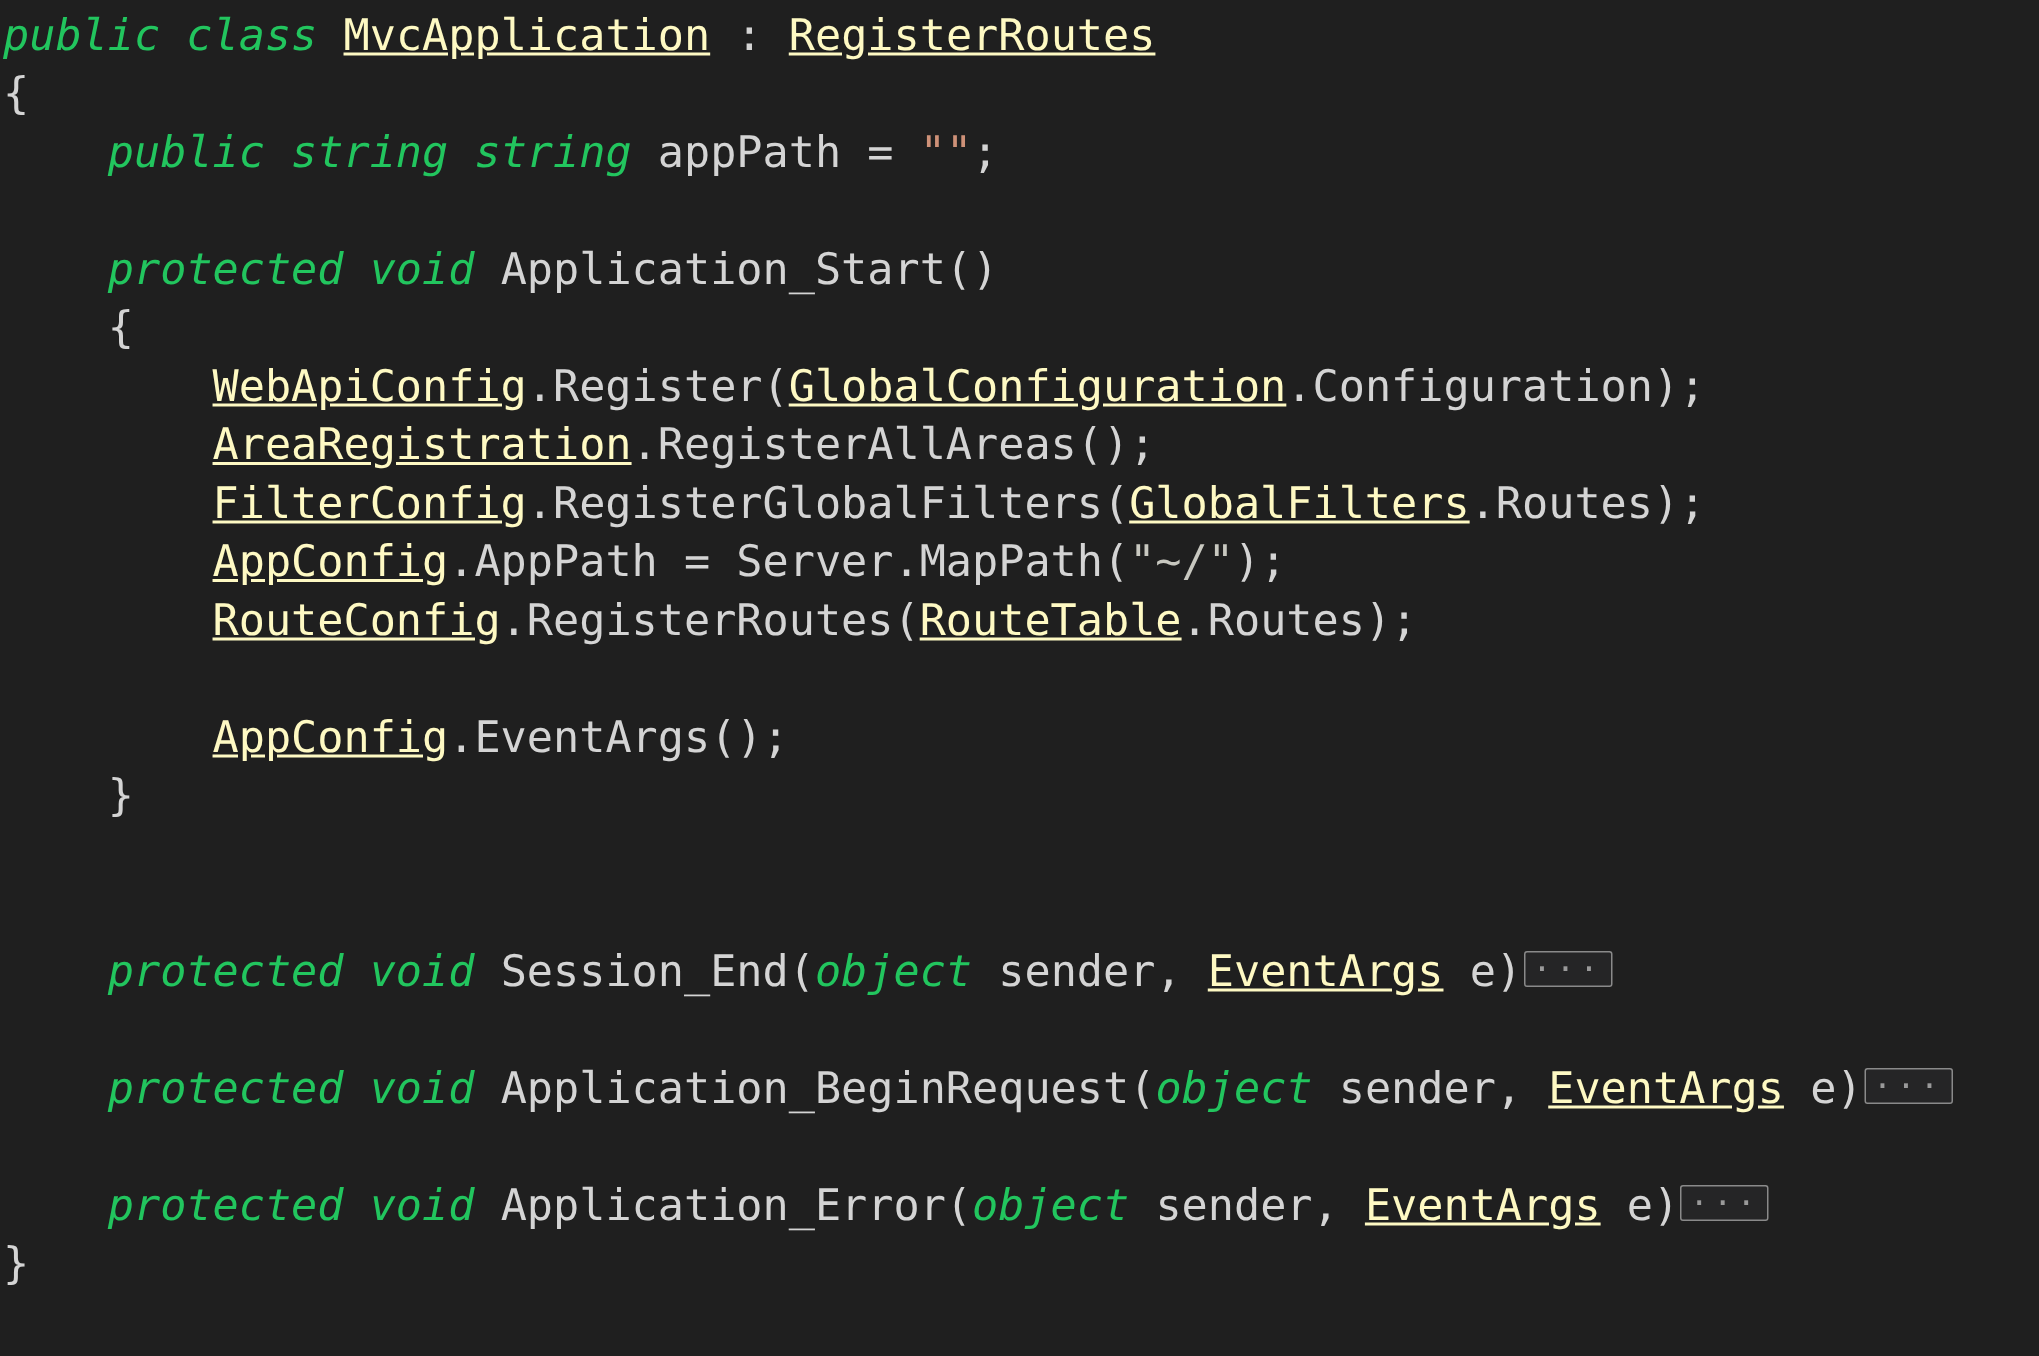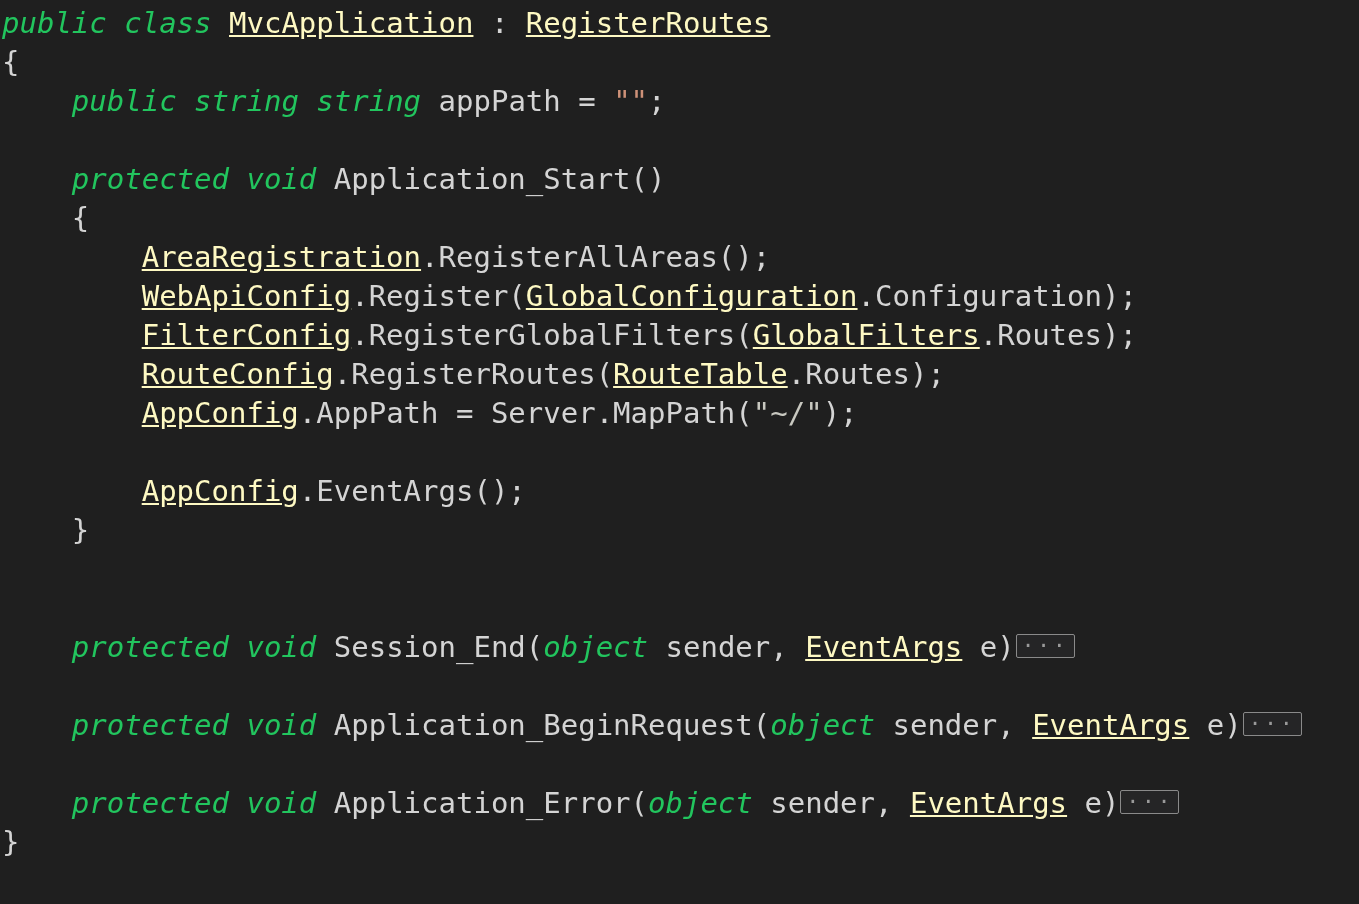--- a/index.html
+++ b/index.html
@@ -66,29 +66,29 @@
   <div class="code-line"><span class="tok punc">{</span></div>
 
   <div class="code-line"><span class="tok pln">    </span><span class="tok kw">public</span><span class="tok pln"> </span><span class="tok kw">string</span><span class="tok pln"> </span><span class="tok kw">string</span><span class="tok pln"> appPath = </span><span class="tok str">""</span><span class="tok punc">;</span></div>
 
   <div class="code-line"></div>
 
   <div class="code-line"><span class="tok pln">    </span><span class="tok kw">protected</span><span class="tok pln"> </span><span class="tok kw">void</span><span class="tok pln"> Application_Start()</span></div>
 
   <div class="code-line"><span class="tok punc">    {</span></div>
 
+  <div class="code-line"><span class="tok pln">        </span><span class="tok type">WebApiConfig</span><span class="tok pln">.Register(</span><span class="tok type">GlobalConfiguration</span><span class="tok pln">.Configuration);</span></div>
+
   <div class="code-line"><span class="tok pln">        </span><span class="tok type">AreaRegistration</span><span class="tok pln">.RegisterAllAreas();</span></div>
-
-  <div class="code-line"><span class="tok pln">        </span><span class="tok type">WebApiConfig</span><span class="tok pln">.Register(</span><span class="tok type">GlobalConfiguration</span><span class="tok pln">.Configuration);</span></div>
 
   <div class="code-line"><span class="tok pln">        </span><span class="tok type">FilterConfig</span><span class="tok pln">.RegisterGlobalFilters(</span><span class="tok type">GlobalFilters</span><span class="tok pln">.Routes);</span></div>
 
+  <div class="code-line"><span class="tok pln">        </span><span class="tok type">AppConfig</span><span class="tok pln">.AppPath = Server.MapPath(</span><span class="tok str2">"~/"</span><span class="tok pln">);</span></div>
+
   <div class="code-line"><span class="tok pln">        </span><span class="tok type">RouteConfig</span><span class="tok pln">.RegisterRoutes(</span><span class="tok type">RouteTable</span><span class="tok pln">.Routes);</span></div>
-
-  <div class="code-line"><span class="tok pln">        </span><span class="tok type">AppConfig</span><span class="tok pln">.AppPath = Server.MapPath(</span><span class="tok str2">"~/"</span><span class="tok pln">);</span></div>
 
   <div class="code-line"></div>
 
   <div class="code-line"><span class="tok pln">        </span><span class="tok type">AppConfig</span><span class="tok pln">.EventArgs();</span></div>
 
   <div class="code-line"><span class="tok punc">    }</span></div>
 
   <div class="code-line"></div>
 
 

